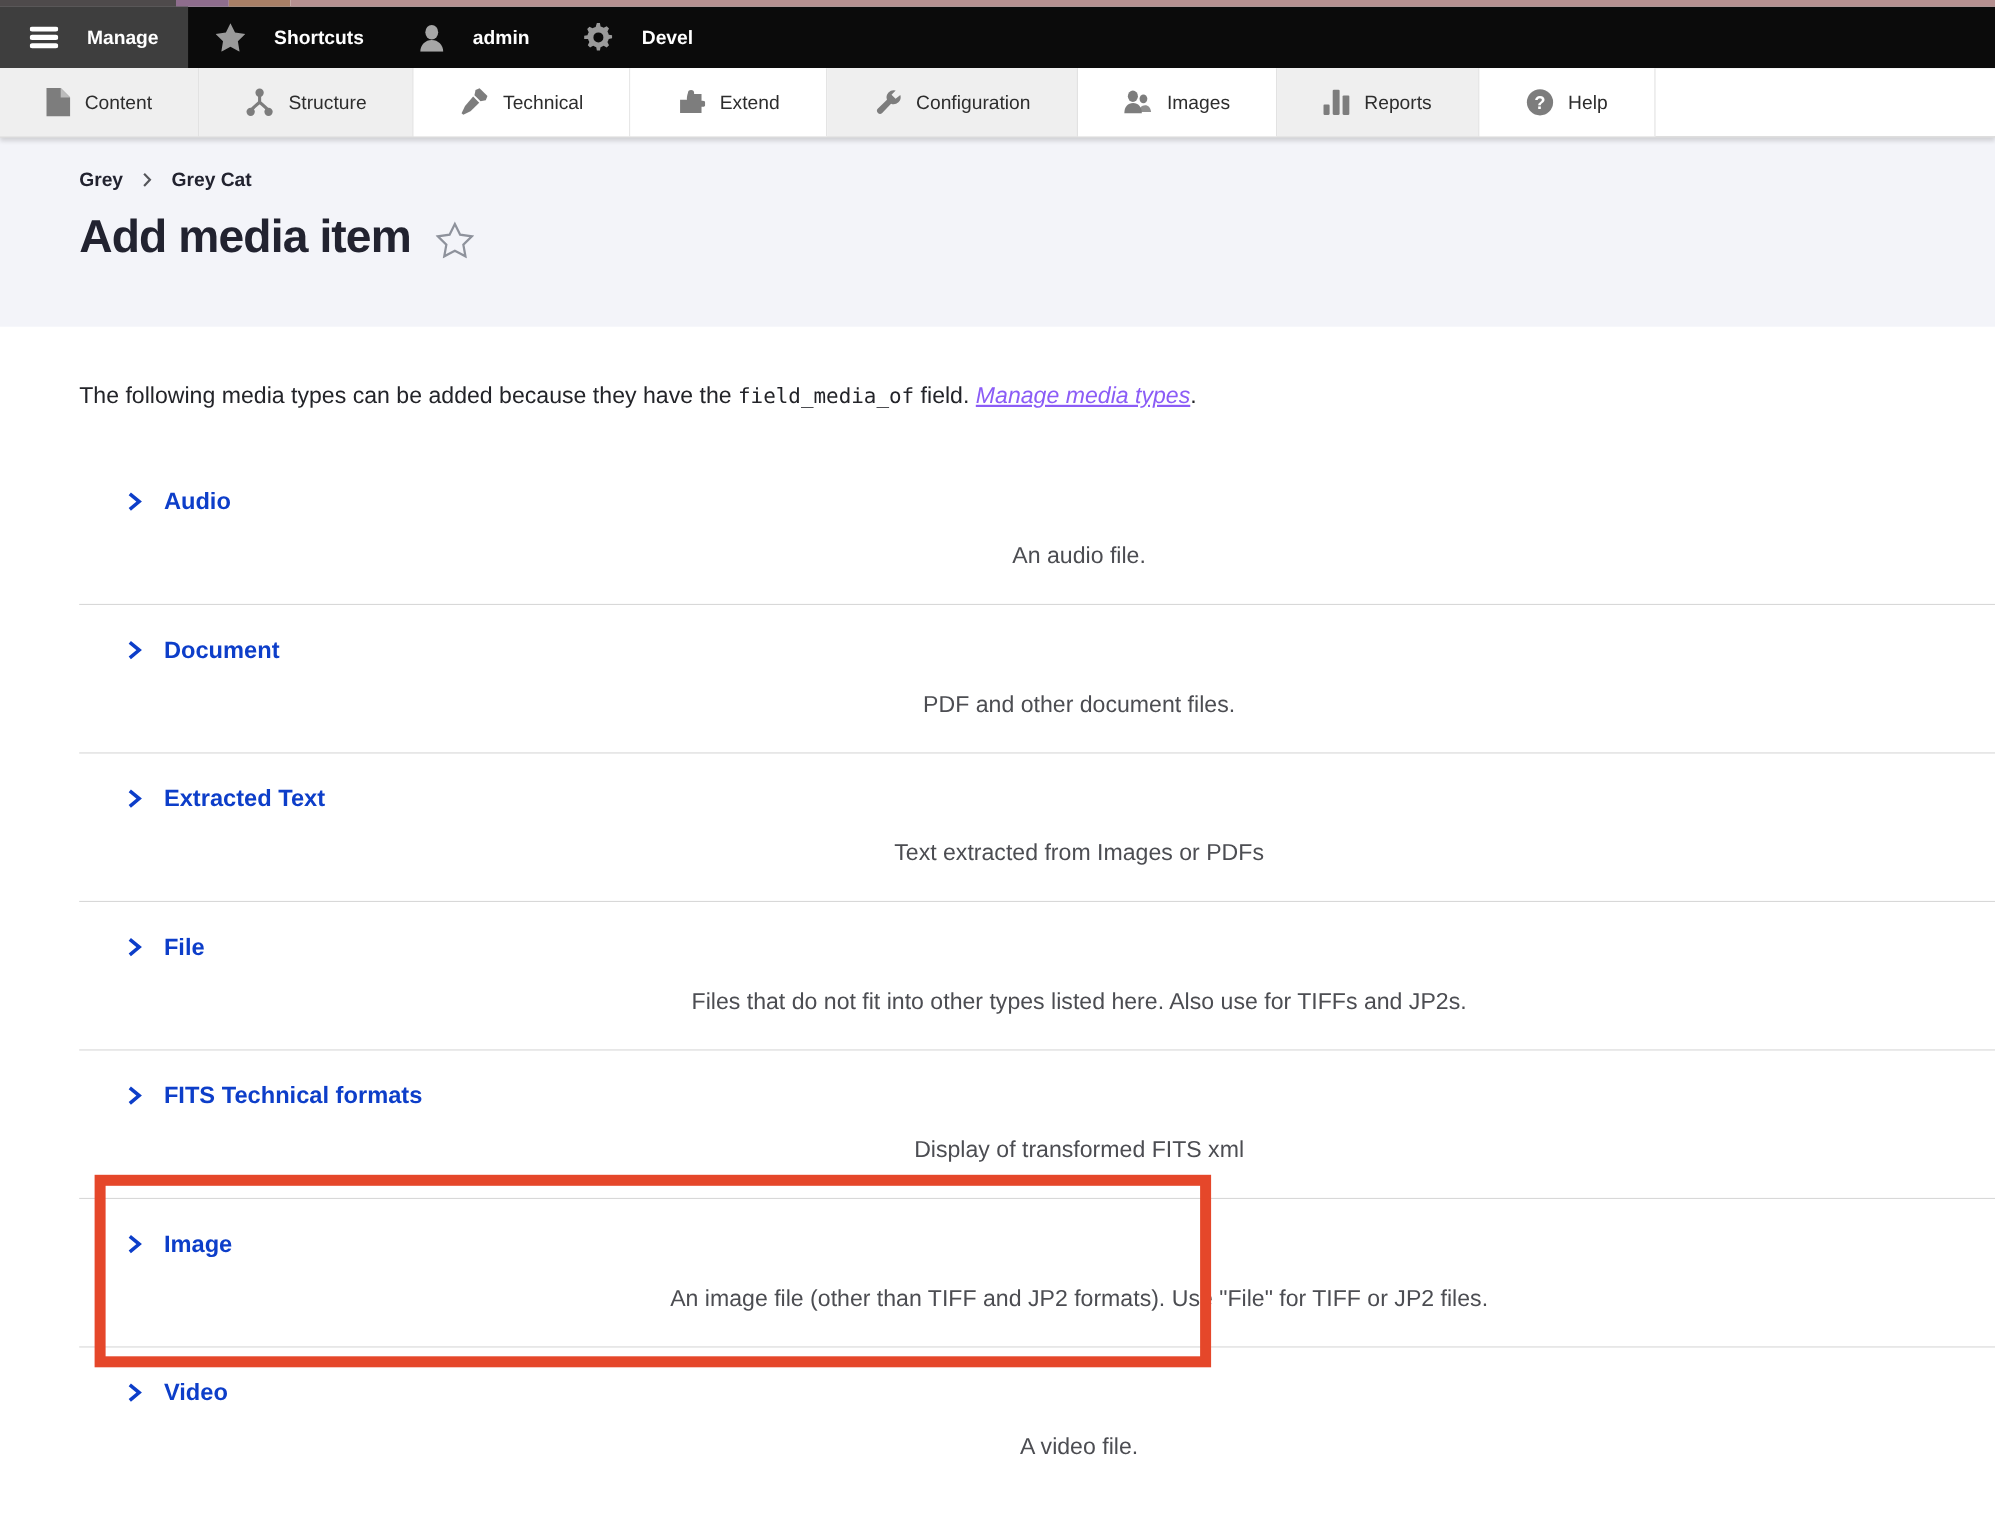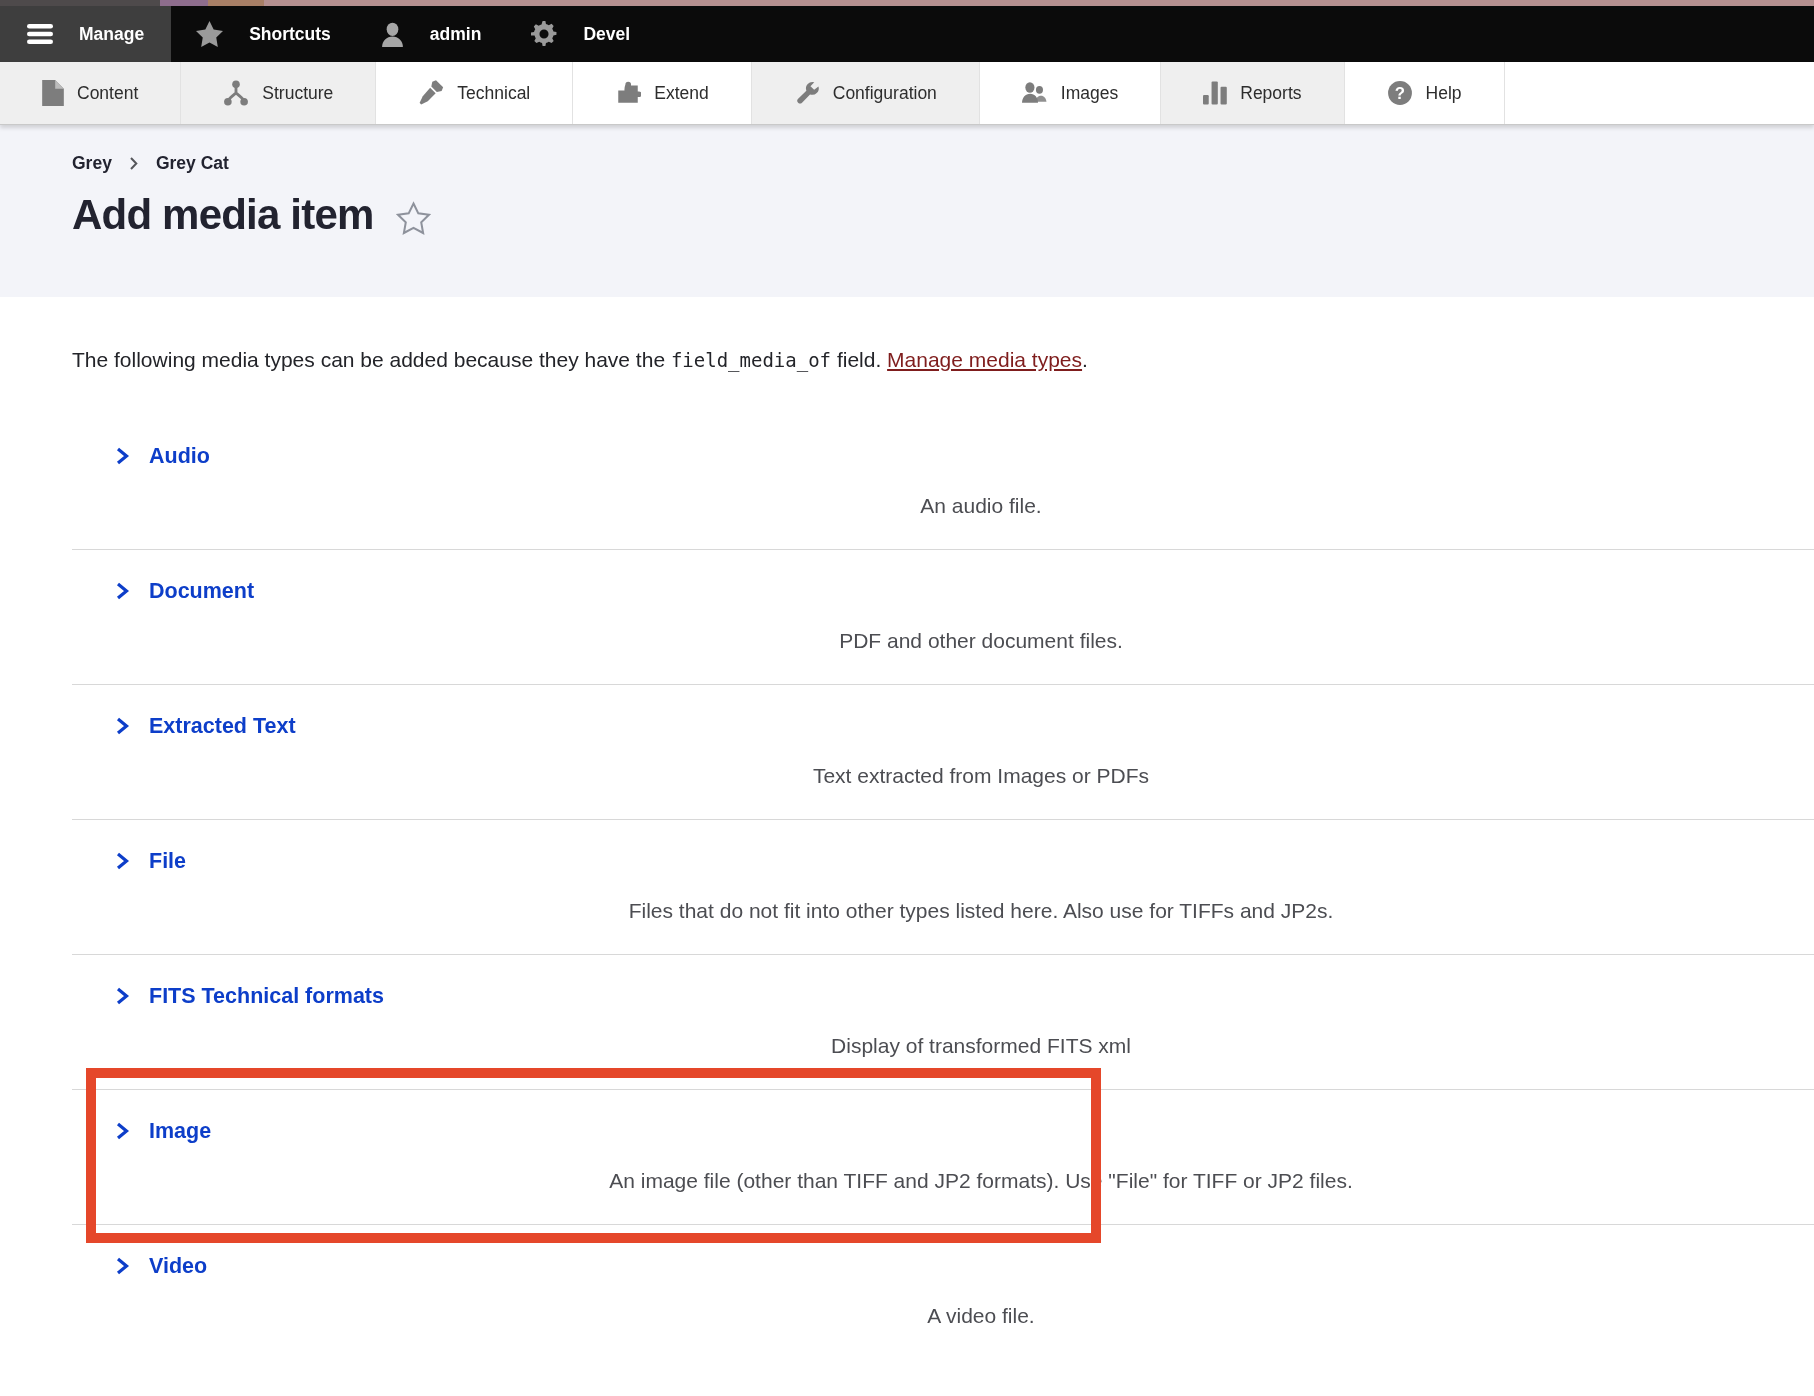--- a/index.html
+++ b/index.html
@@ -30,21 +30,21 @@
   .breadcrumb { display: flex; align-items: center; gap: 17px; font-size: 17.5px; font-weight: bold; color: #222330; height: 20px; }
   .crumb-sep svg { display: block; }
   .title-row { display: flex; align-items: center; gap: 22px; margin-top: 16px; }
   .page-title { font-size: 42px; font-weight: bold; color: #222330; letter-spacing: -0.8px; line-height: 52px; }
   .fav-star { display: flex; align-items: center; cursor: pointer; margin-top: 6px; }
 
   
   .content { padding-left: 72px; }
   .intro { margin-top: 48px; font-size: 21px; color: #232429; line-height: 30px; }
   .intro code { font-family: "DejaVu Sans Mono", monospace; font-size: 19px; }
-  .intro a { color: #7f1d1d; text-decoration: underline; cursor: pointer; }
+  .intro a { color: #8b5cf6; text-decoration: underline; cursor: pointer; font-style: italic; }
 
   .media-list { margin-top: 40px; list-style: none; }
   .media-item { padding: 28px 0 30px 0; border-bottom: 1px solid #d8d8d8; }
   .media-item:last-child { border-bottom: none; }
   .item-head { display: flex; align-items: center; gap: 19px; padding-left: 43px; height: 26px; cursor: pointer; }
   .item-head svg { display: block; flex: 0 0 auto; }
   .item-link { font-size: 21.5px; font-weight: bold; color: #0d3ec9; text-decoration: none; line-height: 26px; text-align: right; }
   .item-desc { margin: 24px 0 0 76px; font-size: 21px; color: #4c4d52; line-height: 26px; text-align: center; }
 
   

